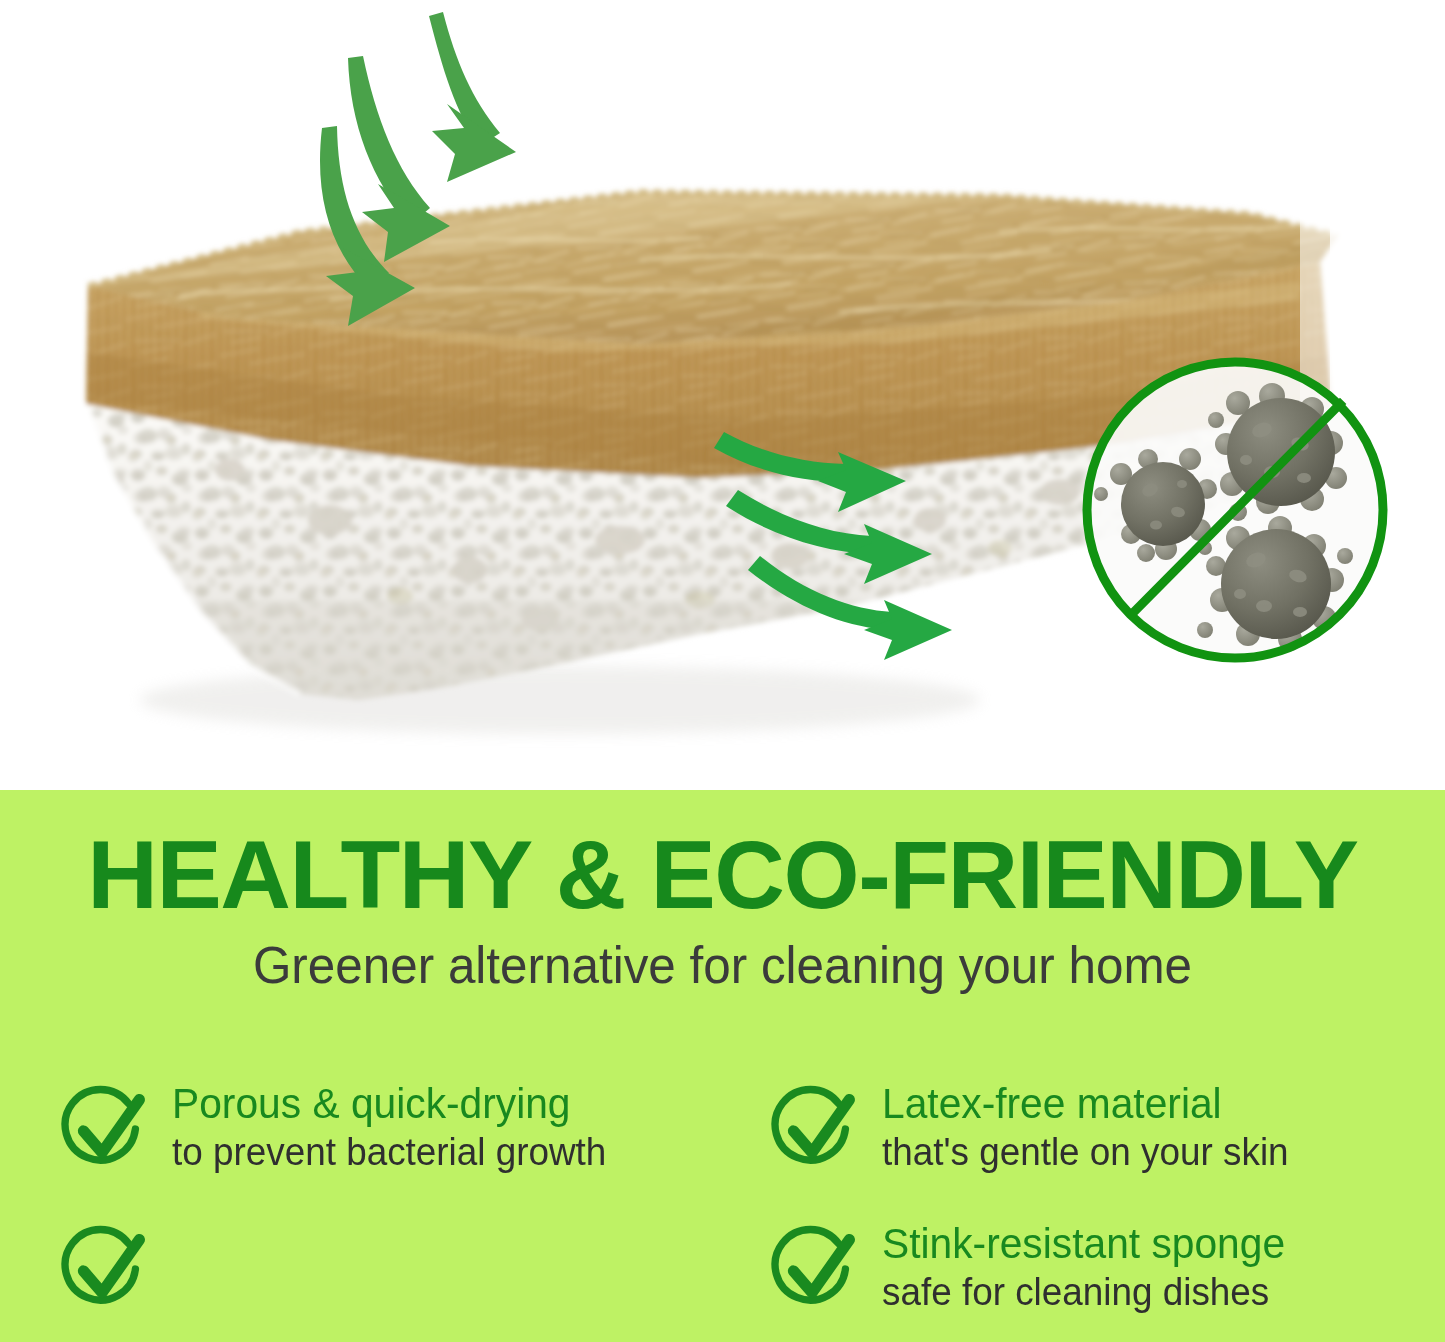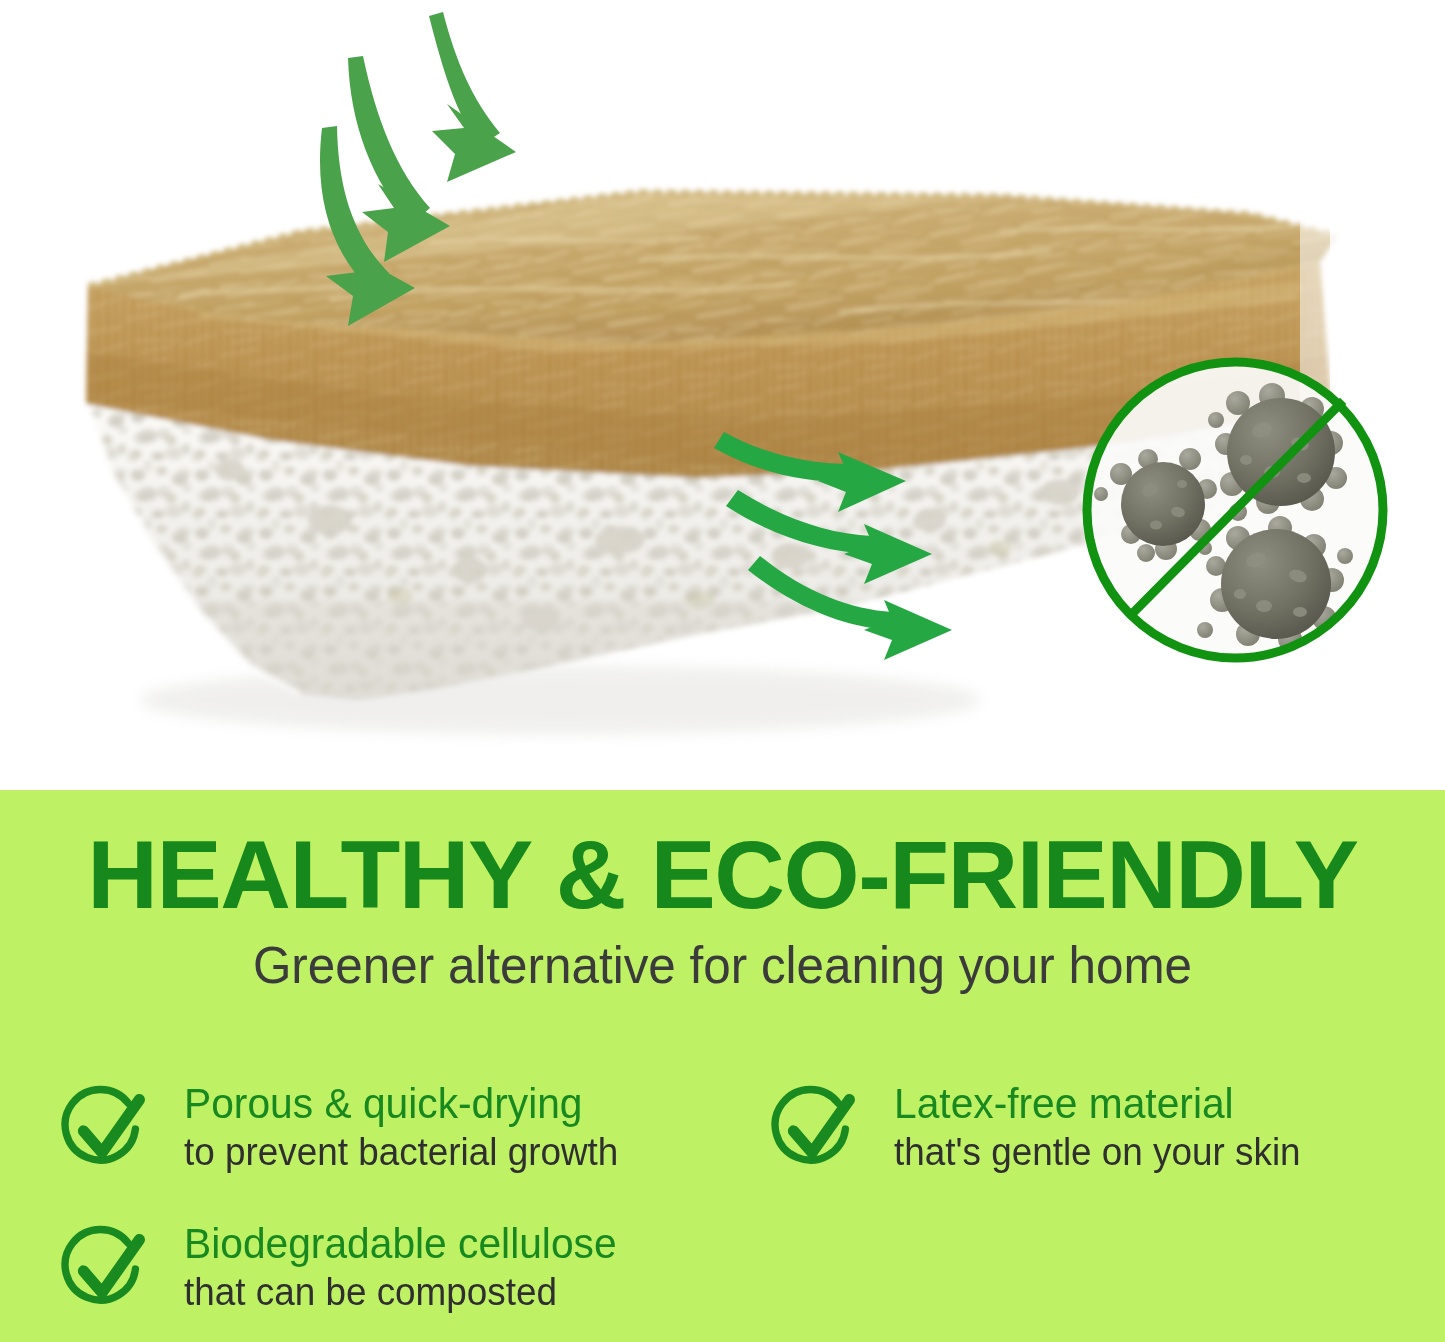--- a/index.html
+++ b/index.html
@@ -38,21 +38,21 @@
   }
 
   
   .features{position:absolute;left:0;top:1078px;width:1445px;height:264px;}
   .frow{position:absolute;display:flex;align-items:flex-start;}
   .fr-c1{left:58px;}
   .fr-c2{left:768px;}
   .fr-r1{top:0px;}
   .fr-r2{top:140px;}
   .ficon{width:98px;height:98px;flex:0 0 98px;margin-top:4px;}
-  .ftext{margin-left:28px;padding-top:2px;}
+  .ftext{margin-left:16px;padding-top:2px;}
   .ftitle{
     color:#18891f;font-size:42px;line-height:47px;font-weight:400;
     white-space:nowrap;transform:scaleX(0.97);transform-origin:left center;
   }
   .fsub{
     color:#2f2f2f;font-size:38px;line-height:46px;font-weight:400;
     white-space:nowrap;transform:scaleX(0.97);transform-origin:left center;
     margin-top:2px;
   }
 </style>
@@ -412,21 +412,29 @@
       </div>
     </div>
 
     <div class="frow fr-c1 fr-r2">
       <div class="ficon">
         <svg viewBox="0 0 100 100" width="98" height="98" xmlns="http://www.w3.org/2000/svg">
           <path d="M72 22 A36 36 0 1 0 79 48" fill="none" stroke="#198a1f" stroke-width="7.5" stroke-linecap="round"></path>
           <path d="M26 50 L45 72 L83 18" fill="none" stroke="#198a1f" stroke-width="11.5" stroke-linecap="round" stroke-linejoin="round"></path>
         </svg>
       </div>
+    </div>
+
+    <div class="frow fr-c2 fr-r2">
+      <div class="ficon">
+        <svg viewBox="0 0 100 100" width="98" height="98" xmlns="http://www.w3.org/2000/svg">
+          <path d="M72 22 A36 36 0 1 0 79 48" fill="none" stroke="#198a1f" stroke-width="7.5" stroke-linecap="round"></path>
+          <path d="M26 50 L45 72 L83 18" fill="none" stroke="#198a1f" stroke-width="11.5" stroke-linecap="round" stroke-linejoin="round"></path>
+        </svg>
+      </div>
       <div class="ftext">
-        <div class="ftitle">Biodegradable cellulose</div>
-        <div class="fsub">that can be composted</div>
+        <div class="ftitle">Stink-resistant sponge</div>
+        <div class="fsub">safe for cleaning dishes</div>
       </div>
     </div>
-
 
   </div>
 </div>
 
 </body></html>

